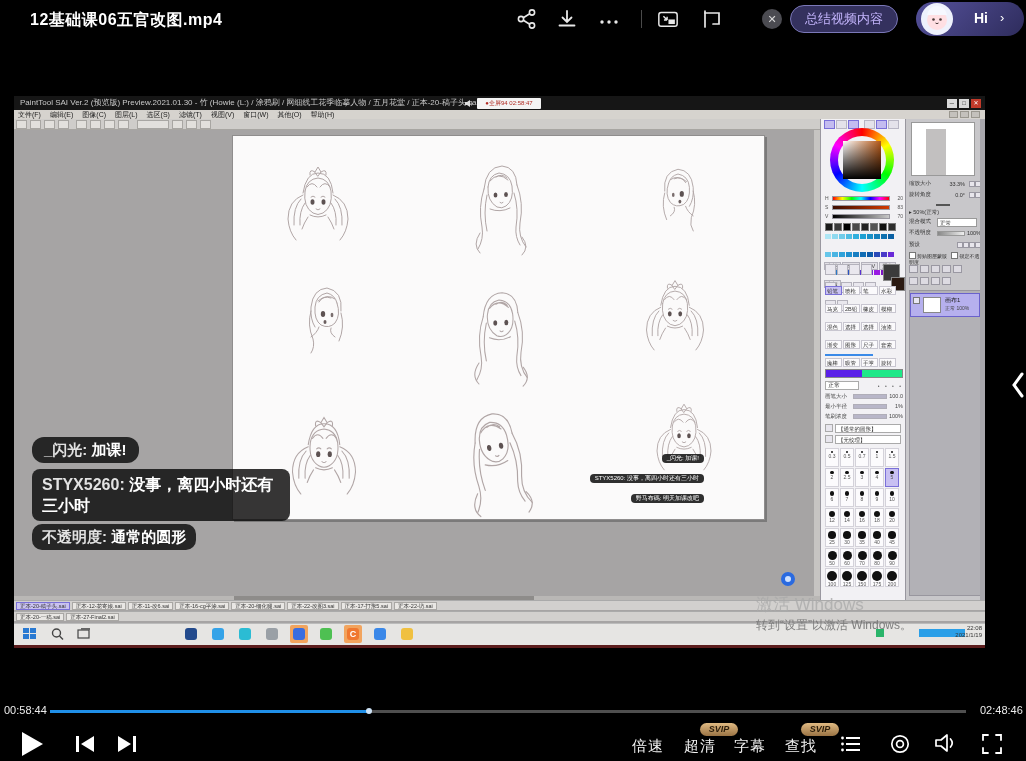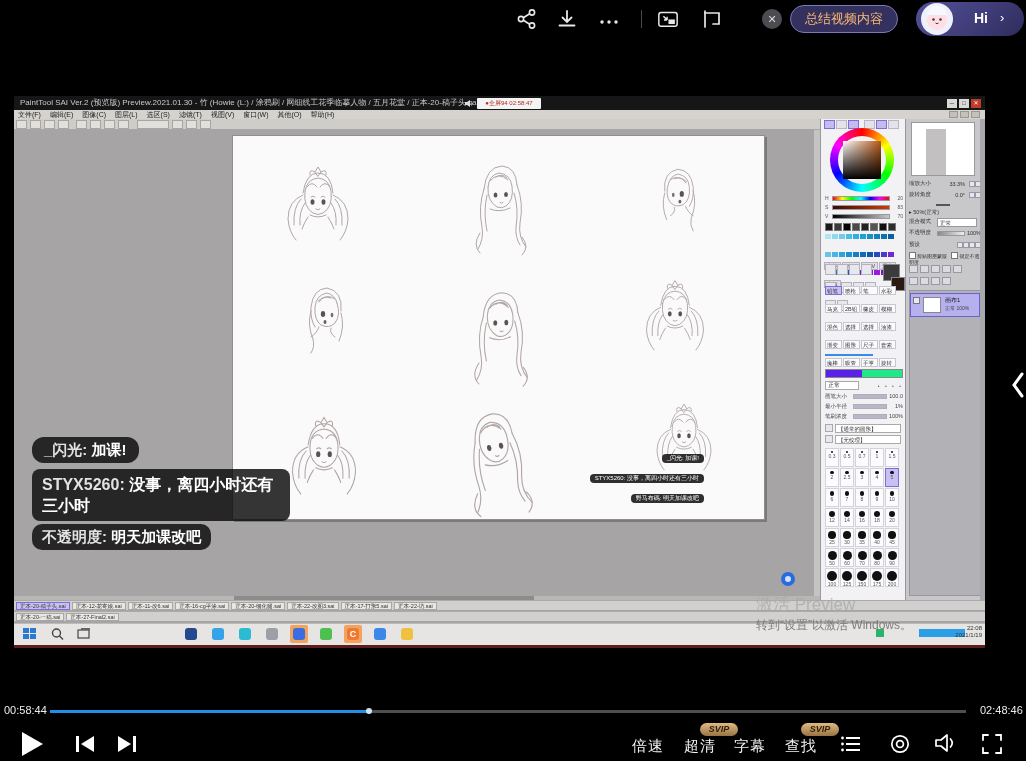--- a/index.html
+++ b/index.html
@@ -7,21 +7,21 @@
     font-family:"Liberation Sans","DejaVu Sans",sans-serif;-webkit-font-smoothing:antialiased;}
   .abs{position:absolute;}
 
   
   .page-title{left:30px;top:10px;font-size:16px;font-weight:bold;color:#fff;letter-spacing:.5px;}
   .tb-icon{top:8px;width:22px;height:22px;color:#e8e8e8;}
   .tb-divider{left:641px;top:10px;width:1px;height:18px;background:#4a4a4a;}
   .close-circle{left:762px;top:9px;width:20px;height:20px;border-radius:50%;background:#4b4b51;
     color:#d8d8d8;font-size:11px;line-height:20px;text-align:center;}
   .summarize-pill{left:790px;top:5px;height:26px;padding:0 14px;border-radius:15px;
-    background:#34315e;border:1px solid #7b78b8;color:#fdba74;font-size:13px;line-height:26px;}
+    background:#34315e;border:1px solid #7b78b8;color:#c4b5fd;font-size:13px;line-height:26px;}
   .assistant-pill{left:916px;top:2px;width:108px;height:34px;border-radius:17px;
     background:linear-gradient(135deg,#55519b,#2e2c5c);}
   .assistant-label{left:974px;top:10px;font-size:14px;color:#fff;font-weight:bold;}
   .assistant-chev{left:1000px;top:10px;font-size:13px;color:#fff;}
 
   
   .video-wrap{left:14px;top:96px;width:971px;height:552px;background:#a6a4a4;overflow:hidden;}
 
   .sai-titlebar{left:0;top:0;width:971px;height:14px;background:#161616;color:#c9c9c9;
     font-size:8px;line-height:14px;white-space:nowrap;overflow:hidden;padding-left:6px;box-sizing:border-box;}
@@ -171,20 +171,21 @@
   .ctrl-label{top:737px;font-size:15px;color:#f2f2f2;letter-spacing:1px;}
   .svip-badge{top:723px;width:38px;height:13px;border-radius:7px;background:linear-gradient(180deg,#e0ba82,#9a7344);
     color:#2b1d0a;font-size:9px;font-weight:bold;font-style:italic;text-align:center;line-height:13px;}
   .cicon{color:#fff;}
 </style>
 </head>
 <body>
 
 <div class="screen">
 
+  <div class="abs page-title">12基础课06五官改图.mp4</div>
 
   <svg class="abs tb-icon" style="left:516px" viewBox="0 0 22 22">
     <g stroke="currentColor" stroke-width="1.6" fill="none">
       <circle cx="5" cy="11" r="2.6"></circle>
         <circle cx="16" cy="4.5" r="2.6"></circle>
         <circle cx="16" cy="17.5" r="2.6"></circle>
       <path d="M7.3,9.8 L13.7,5.8 M7.3,12.2 L13.7,16.2"></path>
     </g>
   </svg>
   <svg class="abs tb-icon" style="left:556px" viewBox="0 0 22 22">
@@ -455,28 +456,28 @@
     </svg>
     <div class="abs taskbar-apps"><div class="tb-app"><div class="tb-glyph" style="background: rgb(35, 74, 140);"></div></div><div class="tb-app"><div class="tb-glyph" style="background: rgb(53, 163, 232);"></div></div><div class="tb-app"><div class="tb-glyph" style="background: rgb(43, 188, 212);"></div></div><div class="tb-app"><div class="tb-glyph" style="background: rgb(154, 160, 166);"></div></div><div class="tb-app hl"><div class="tb-glyph" style="background: rgb(58, 109, 224);"></div></div><div class="tb-app"><div class="tb-glyph" style="background: rgb(78, 192, 82);"></div></div><div class="tb-app hl"><div class="tb-glyph" style="background: rgb(240, 120, 48);">C</div></div><div class="tb-app"><div class="tb-glyph" style="background: rgb(59, 136, 232);"></div></div><div class="tb-app"><div class="tb-glyph" style="background: rgb(240, 192, 64);"></div></div></div>
     <div class="abs tray-green"></div>
     <div class="abs tray-blue"></div>
     <div class="abs tray-clock">
       <div>22:08</div>
       <div>2021/1/19</div>
     </div>
     <div class="abs maroon-strip"></div>
 
-    <div class="abs watermark1">激活 Preview</div>
+    <div class="abs watermark1">激活 Windows</div>
     <div class="abs watermark2">转到“设置”以激活 Windows。</div>
   </div>
 
   <div class="abs danmaku-layer">
       <div class="dm dm0"><span class="dm-user">_闪光: </span><span class="dm-text">加课!</span></div>
       <div class="dm dm1"><span class="dm-user">STYX5260: </span><span class="dm-text">没事，离四小时还有三小时</span></div>
-      <div class="dm dm2"><span class="dm-user">不透明度: </span><span class="dm-text">明天加课改吧</span></div>
+      <div class="dm dm2"><span class="dm-user">不透明度: </span><span class="dm-text">通常的圆形</span></div>
     </div>
 
   <svg class="abs side-chevron" viewBox="0 0 16 28">
     <path d="M12,3 L4,14 L12,25" stroke="#fff" stroke-width="3" fill="none" stroke-linecap="round"></path>
   </svg>
 
   <div class="abs time time-cur">00:58:44</div>
   <div class="abs time time-total">02:48:46</div>
   <div class="abs prog-track"></div>
   <div class="abs prog-fill" style="width: 319px;"></div>

